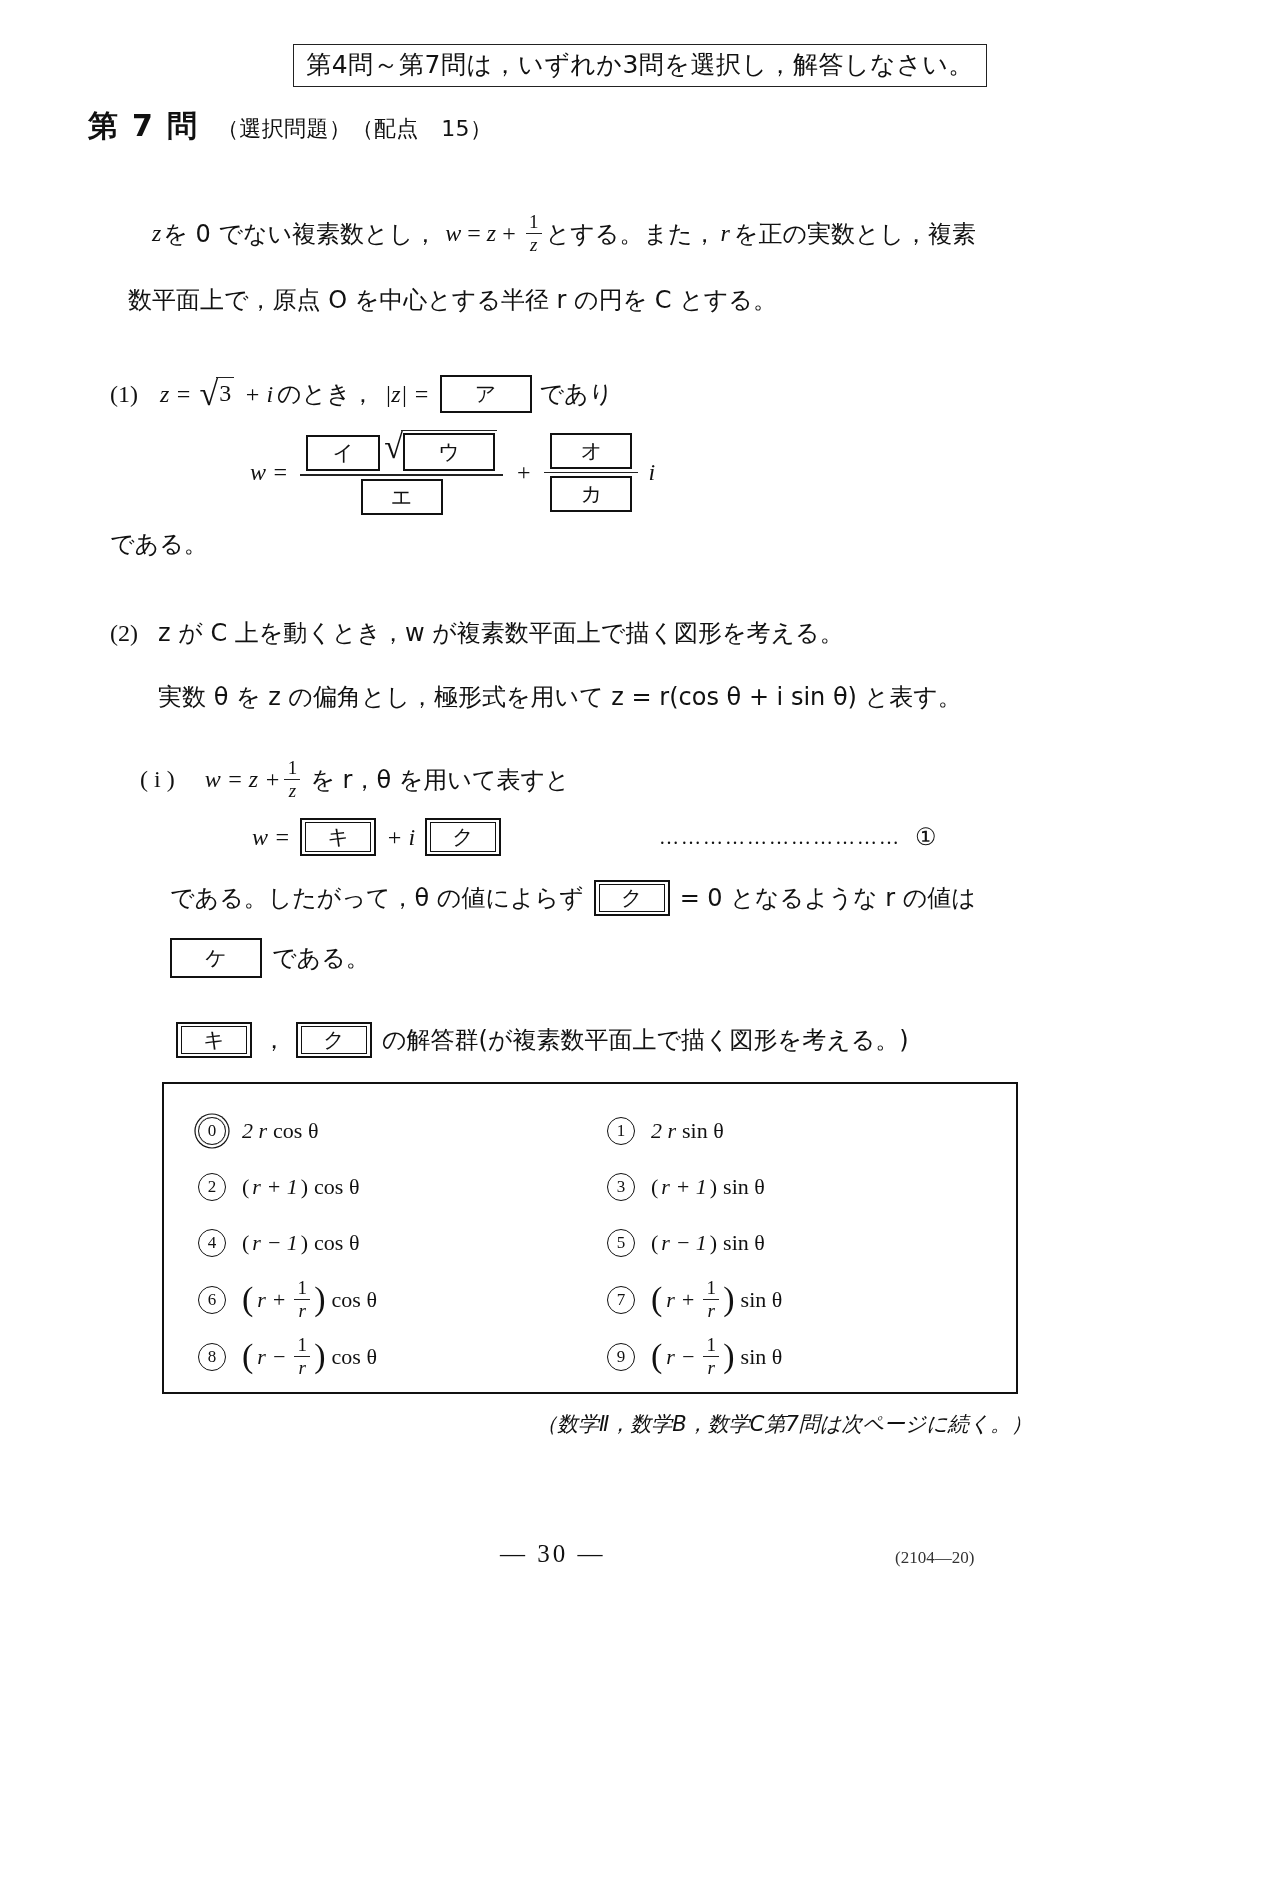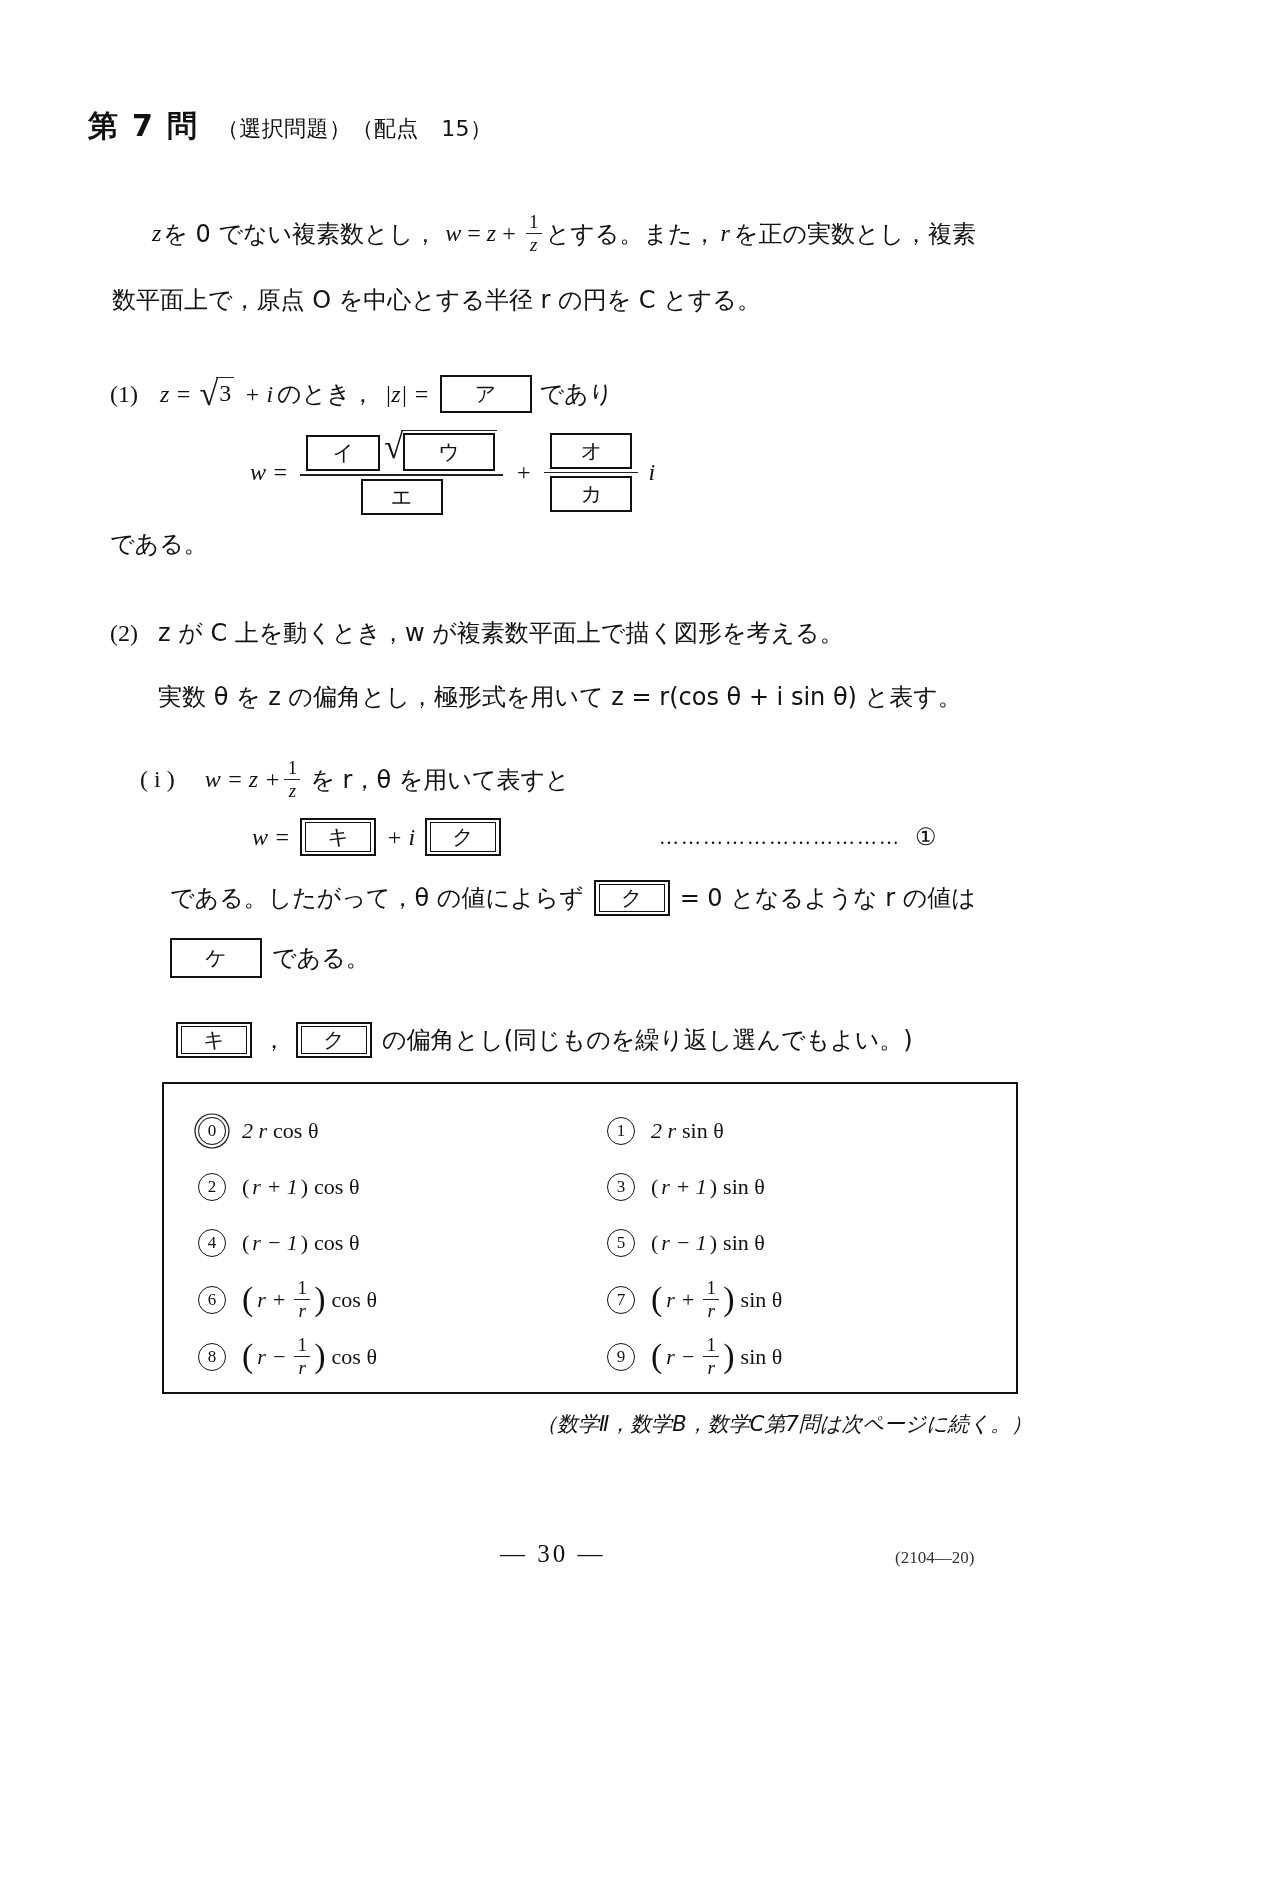--- a/index.html
+++ b/index.html
@@ -116,20 +116,23 @@
   
   .footnote { position:absolute; font-size:21px; white-space:nowrap; }
   .pagenum  { position:absolute; font-size:25px; letter-spacing:0.12em; }
   .pagecode { position:absolute; font-size:17px; color:#333; }
 </style>
 </head>
 <body>
 
 <div class="page">
 
+  <div class="banner-wrap">
+    <div class="banner jp">第4問～第7問は，いずれか3問を選択し，解答しなさい。</div>
+  </div>
 
   <div class="qtitle">
     <span class="big jp">第 7 問</span>
     <span class="sub jp">（選択問題）（配点　15）</span>
   </div>
 
   <div class="row t21" style="top:212px; left:152px;">
     <span class="mathit">z</span>
     <span class="jp" style="margin-left:2px;">を 0 でない複素数とし，</span>
     <span class="mathit" style="margin-left:8px;">w</span>
@@ -139,21 +142,21 @@
     <span class="sfrac">
       <span class="stop mathup">1</span>
       <span class="sbar"></span>
       <span class="sbot mathit">z</span>
     </span>
     <span class="jp">とする。また，</span>
     <span class="mathit" style="margin:0 4px;">r</span>
     <span class="jp">を正の実数とし，複素</span>
   </div>
 
-  <div class="row t21" style="top:284px; left:112px;">
+  <div class="row t21" style="top:284px; left:128px;">
     <span class="jp">数平面上で，原点 O を中心とする半径 r の円を C とする。</span>
   </div>
 
   <div class="row t21" style="top:375px; left:110px;">
     <span class="mathup">(1)</span>
     <span class="mathit" style="margin-left:22px;">z =</span>
     <span class="radical" style="margin-left:8px;">
       <span class="sign mathup">√</span>
       <span class="under mathup" style="padding-left:3px; padding-right:3px;">3</span>
     </span>
@@ -249,21 +252,21 @@
   </div>
 
   <div class="row t21" style="top:1022px; left:176px; align-items:center;">
     <span class="box box-dbl" style="width:76px; height:36px;">
       <span>キ</span>
     </span>
     <span class="jp" style="margin:0 10px;">，</span>
     <span class="box box-dbl" style="width:76px; height:36px;">
       <span>ク</span>
     </span>
-    <span class="jp" style="margin-left:10px;">の偏角とし(同じものを繰り返し選んでもよい。)</span>
+    <span class="jp" style="margin-left:10px;">の解答群(が複素数平面上で描く図形を考える。)</span>
   </div>
 
   <div class="choicebox" style="top:1082px; left:162px; width:856px; height:312px;">
     <div class="choice-grid">
         <div class="choice">
           <span class="cnum dbl">0</span>
           <span style="display: inline-flex; align-items: center; font-family: &quot;Liberation Serif&quot;, serif;">
             <span style="font-style: italic;">2 r</span>
             <span style="margin-left: 6px;">cos θ</span>
           </span>

